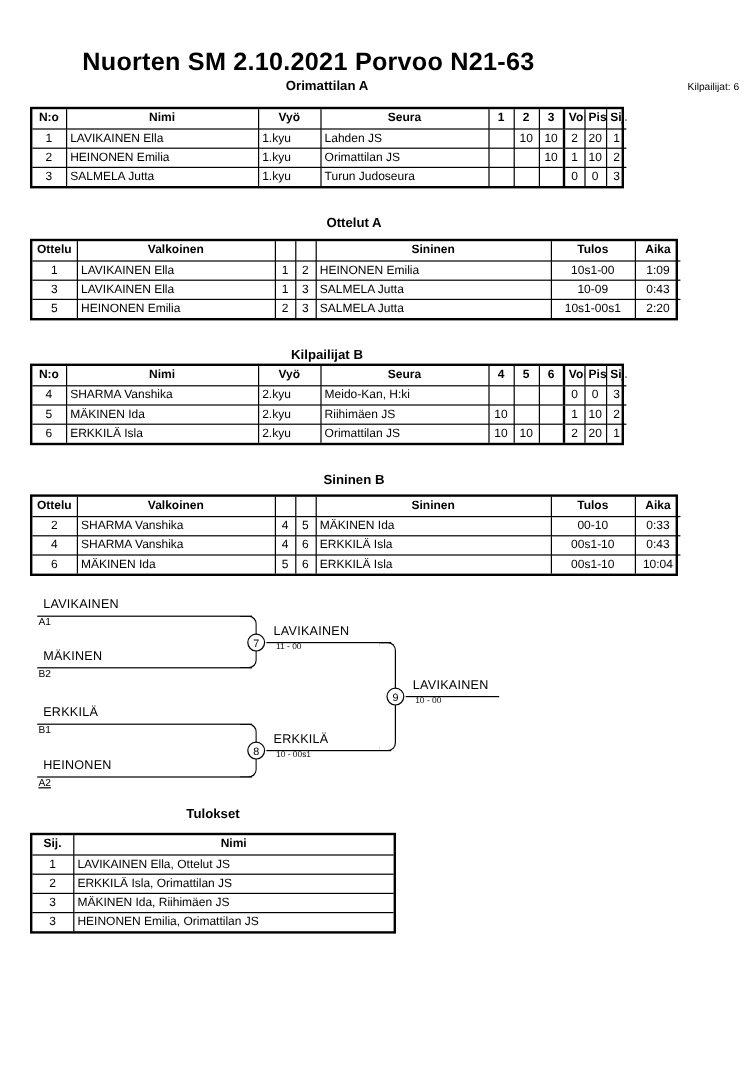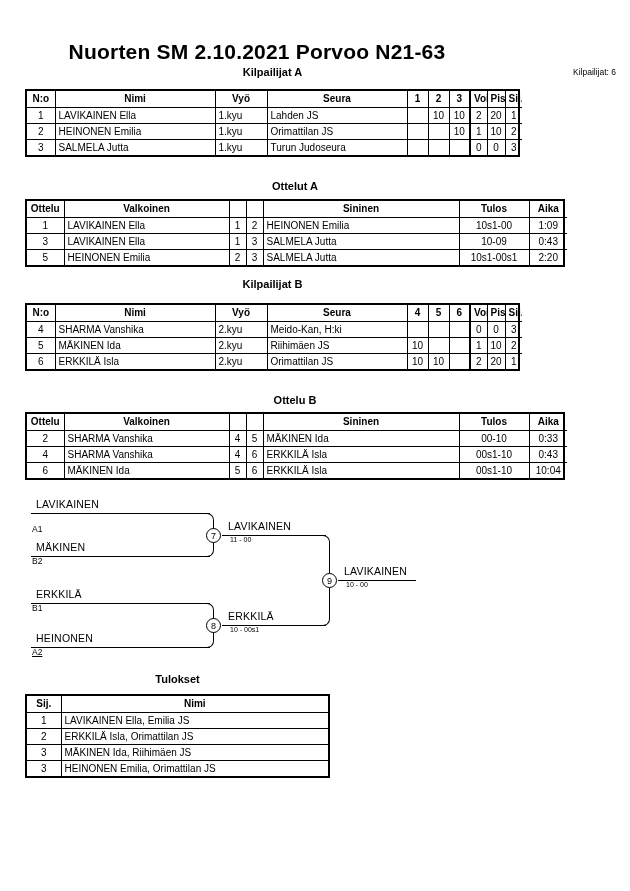--- a/index.html
+++ b/index.html
@@ -136,21 +136,21 @@
     border-top-right-radius: 7px;
     border-bottom-right-radius: 7px;
   }
 </style>
 </head>
 <body>
 
 <div class="page-title">Nuorten SM  2.10.2021  Porvoo   N21-63</div>
 <div class="entrants-count">Kilpailijat: 6</div>
 
-<div class="section-caption" style="top:66px; left:25px; width:495px;">Kilpailijat A</div>
+<div class="section-caption" style="top:66px; left:25px; width:495px;">Orimattilan A</div>
 
 <div class="tbl" style="top:89px; left:25px; width:495px;">
   <table class="grid">
     <colgroup>
       <col style="width:28px">
         <col style="width:160px">
         <col style="width:52px">
         <col style="width:140px">
       <col style="width:21px">
         <col style="width:21px">
@@ -259,21 +259,21 @@
       <td class="c">2</td>
       <td class="c">3</td>
       <td class="l">SALMELA Jutta</td>
       <td class="c">10s1-00s1</td>
       <td class="c">2:20</td>
     </tr>
   </tbody>
     </table>
 </div>
 
-<div class="section-caption" style="top:278px; left:25px; width:495px;">Kilpailijat B</div>
+<div class="section-caption" style="top:290px; left:25px; width:495px;">Kilpailijat B</div>
 
 <div class="tbl" style="top:303px; left:25px; width:495px;">
   <table class="grid">
     <colgroup>
       <col style="width:28px">
         <col style="width:160px">
         <col style="width:52px">
         <col style="width:140px">
       <col style="width:21px">
         <col style="width:21px">
@@ -328,21 +328,21 @@
       <td class="c">10</td>
       <td class="c"></td>
       <td class="c sep-left">2</td>
       <td class="c">20</td>
       <td class="c">1</td>
     </tr>
   </tbody>
     </table>
 </div>
 
-<div class="section-caption" style="top:394px; left:25px; width:540px;">Ottelu B</div>
+<div class="section-caption" style="top:394px; left:25px; width:540px;">Sininen B</div>
 
 <div class="tbl" style="top:412px; left:25px; width:540px;">
   <table class="grid">
     <colgroup>
       <col style="width:37px">
         <col style="width:165px">
       <col style="width:17px">
         <col style="width:17px">
       <col style="width:196px">
         <col style="width:70px">
@@ -386,21 +386,21 @@
       <td class="c">10:04</td>
     </tr>
   </tbody>
     </table>
 </div>
 
 <div class="bracket">
 
   <div class="bk-name" style="left:36px; top:6px;">LAVIKAINEN</div>
   <div class="bk-line bk-hline" style="left:31px; top:21px; width:179px;"></div>
-  <div class="bk-seed" style="left:32px; top:32px;">A1</div>
+  <div class="bk-seed" style="left:32px; top:21px;">A1</div>
 
   <div class="bk-name" style="left:36px; top:49px;">MÄKINEN</div>
   <div class="bk-line bk-hline" style="left:31px; top:64px; width:179px;"></div>
   <div class="bk-seed" style="left:32px; top:64px;">B2</div>
 
   <div class="bk-elbow elbow-right" style="left:200px; top:21px; width:14px; height:44px;"></div>
 
   <div class="bk-node" style="left:206px; top:36px;">7</div>
   <div class="bk-name" style="left:228px; top:28px;">LAVIKAINEN</div>
   <div class="bk-line bk-hline" style="left:222px; top:43px; width:104px;"></div>
@@ -437,21 +437,21 @@
       <col style="width:34px">
         <col style="width:267px">
     </colgroup>
     <tbody>
         <tr class="hdr">
       <th class="c">Sij.</th>
       <th class="c">Nimi</th>
     </tr>
     <tr>
       <td class="c">1</td>
-      <td class="l">LAVIKAINEN Ella, Emilia JS</td>
+      <td class="l">LAVIKAINEN Ella, Ottelut JS</td>
     </tr>
     <tr>
       <td class="c">2</td>
       <td class="l">ERKKILÄ Isla, Orimattilan JS</td>
     </tr>
     <tr>
       <td class="c">3</td>
       <td class="l">MÄKINEN Ida, Riihimäen JS</td>
     </tr>
     <tr>

